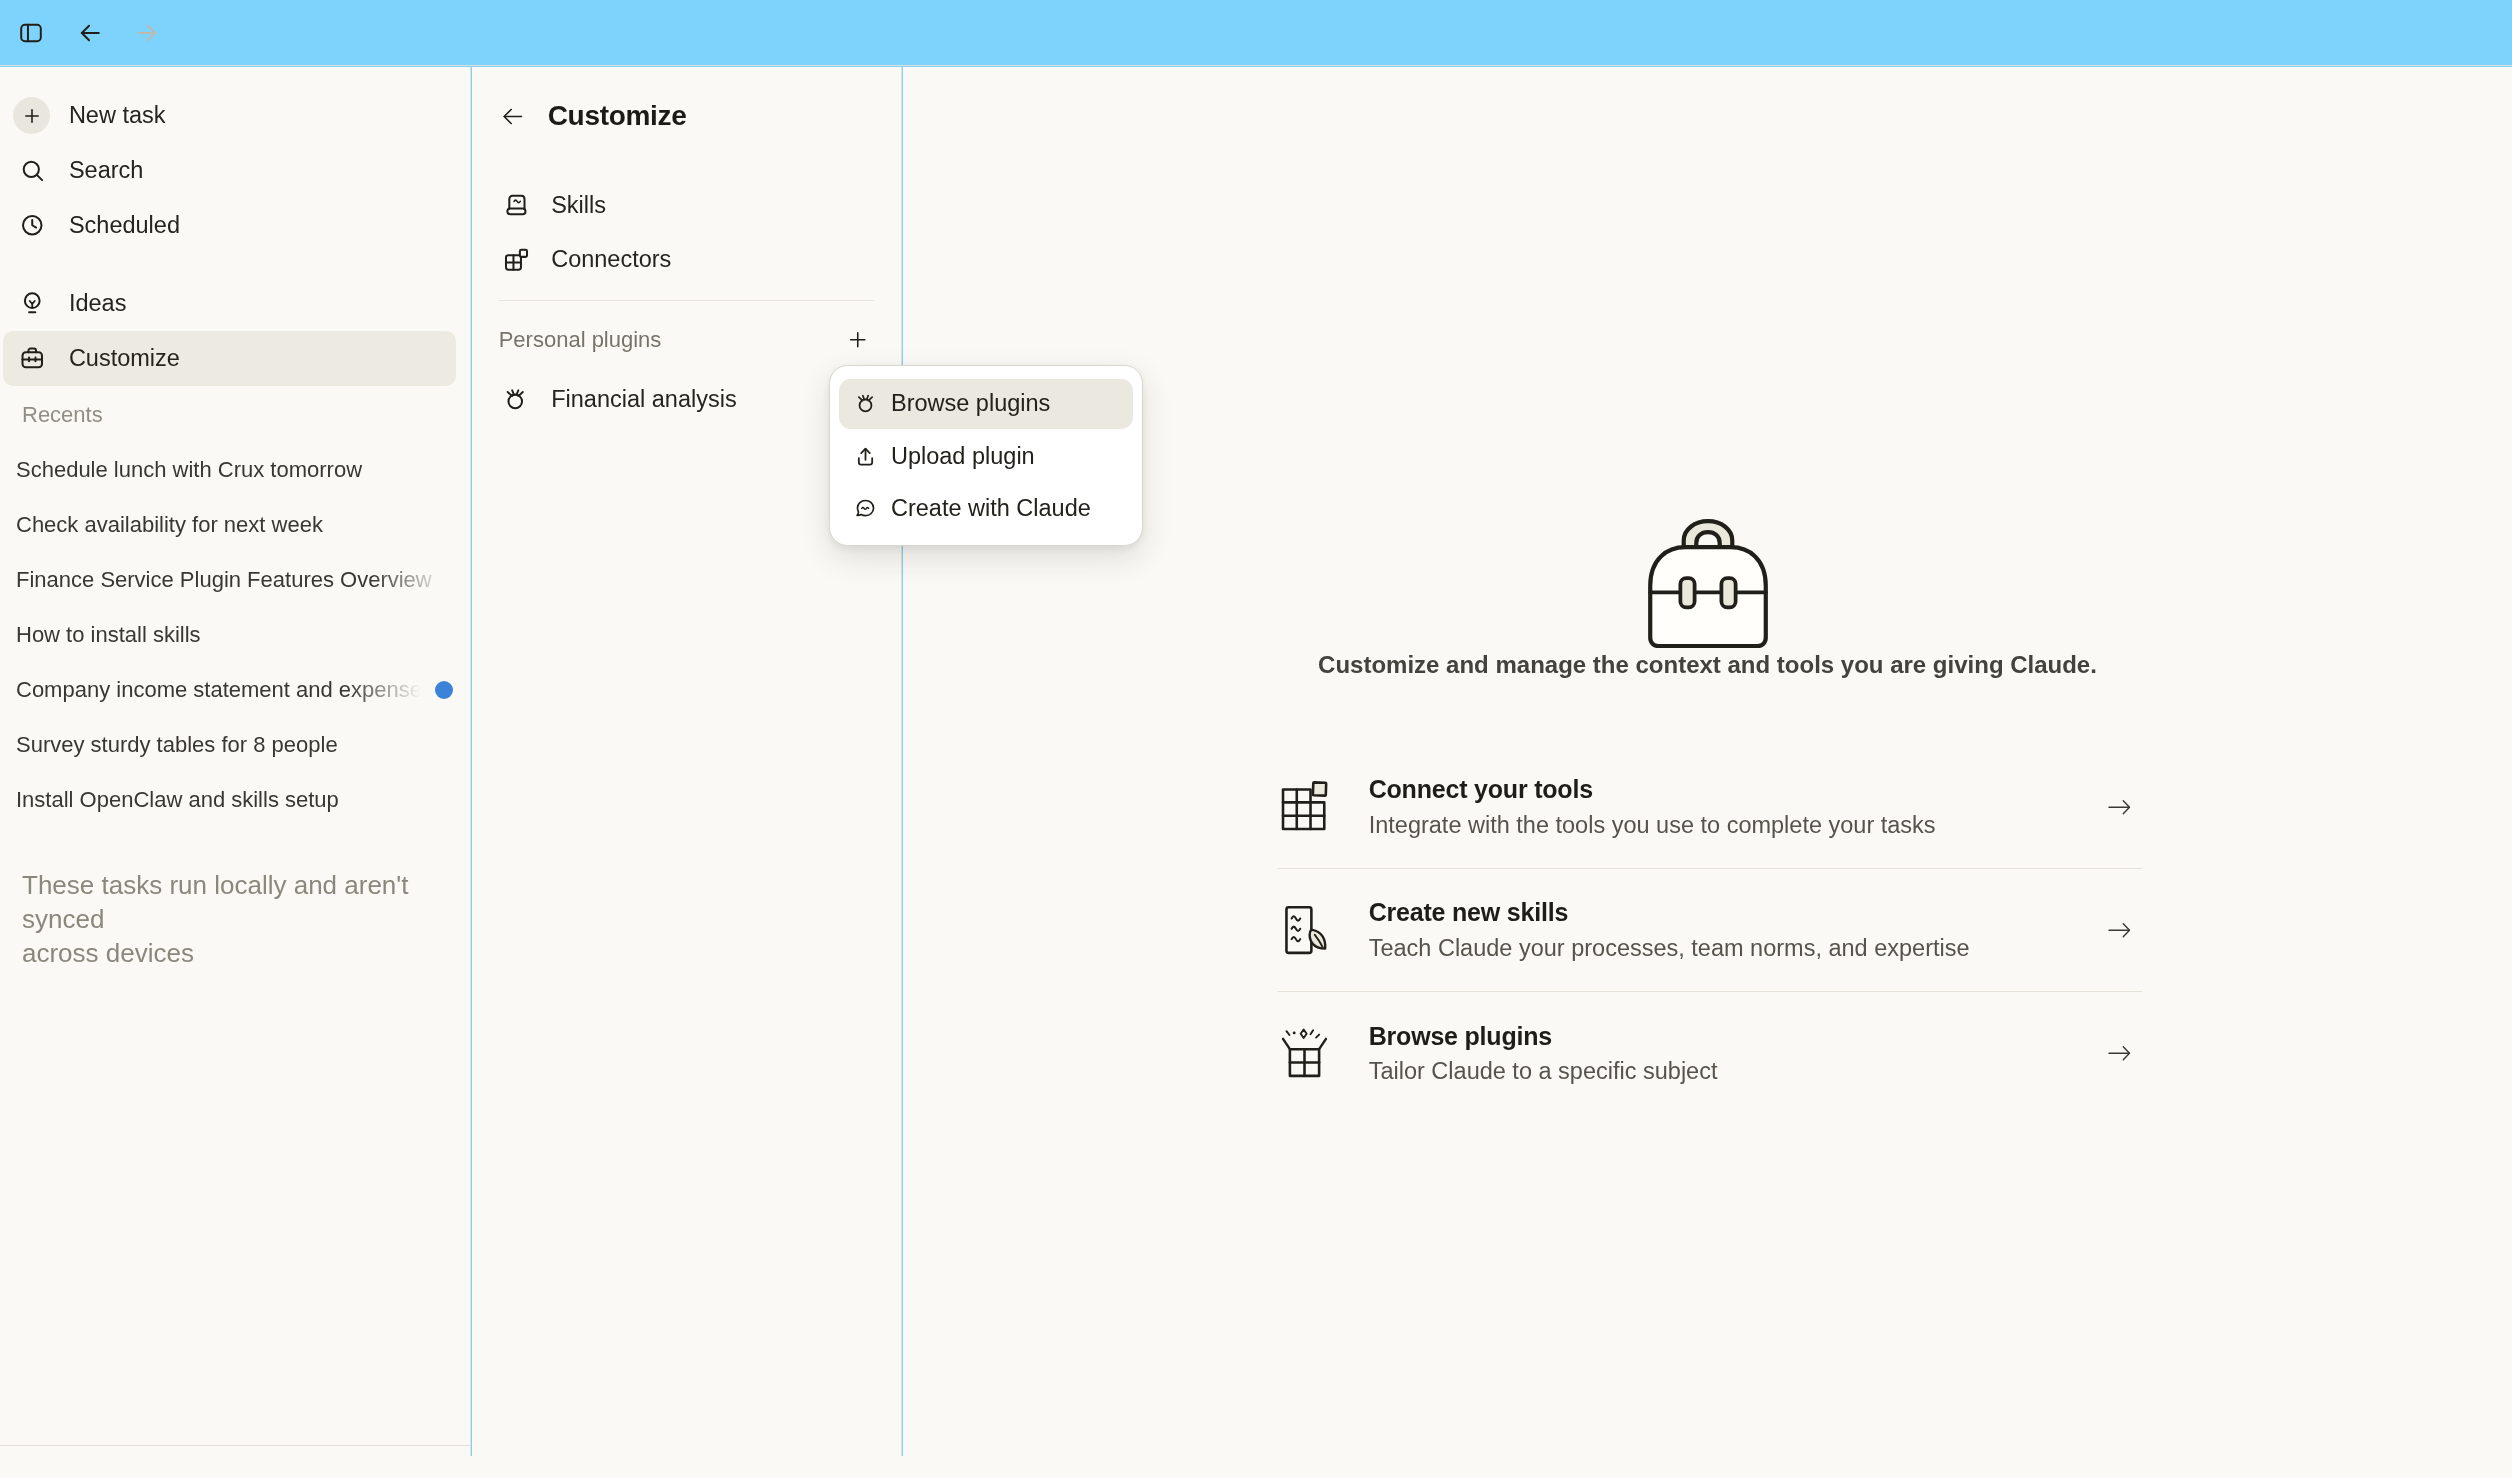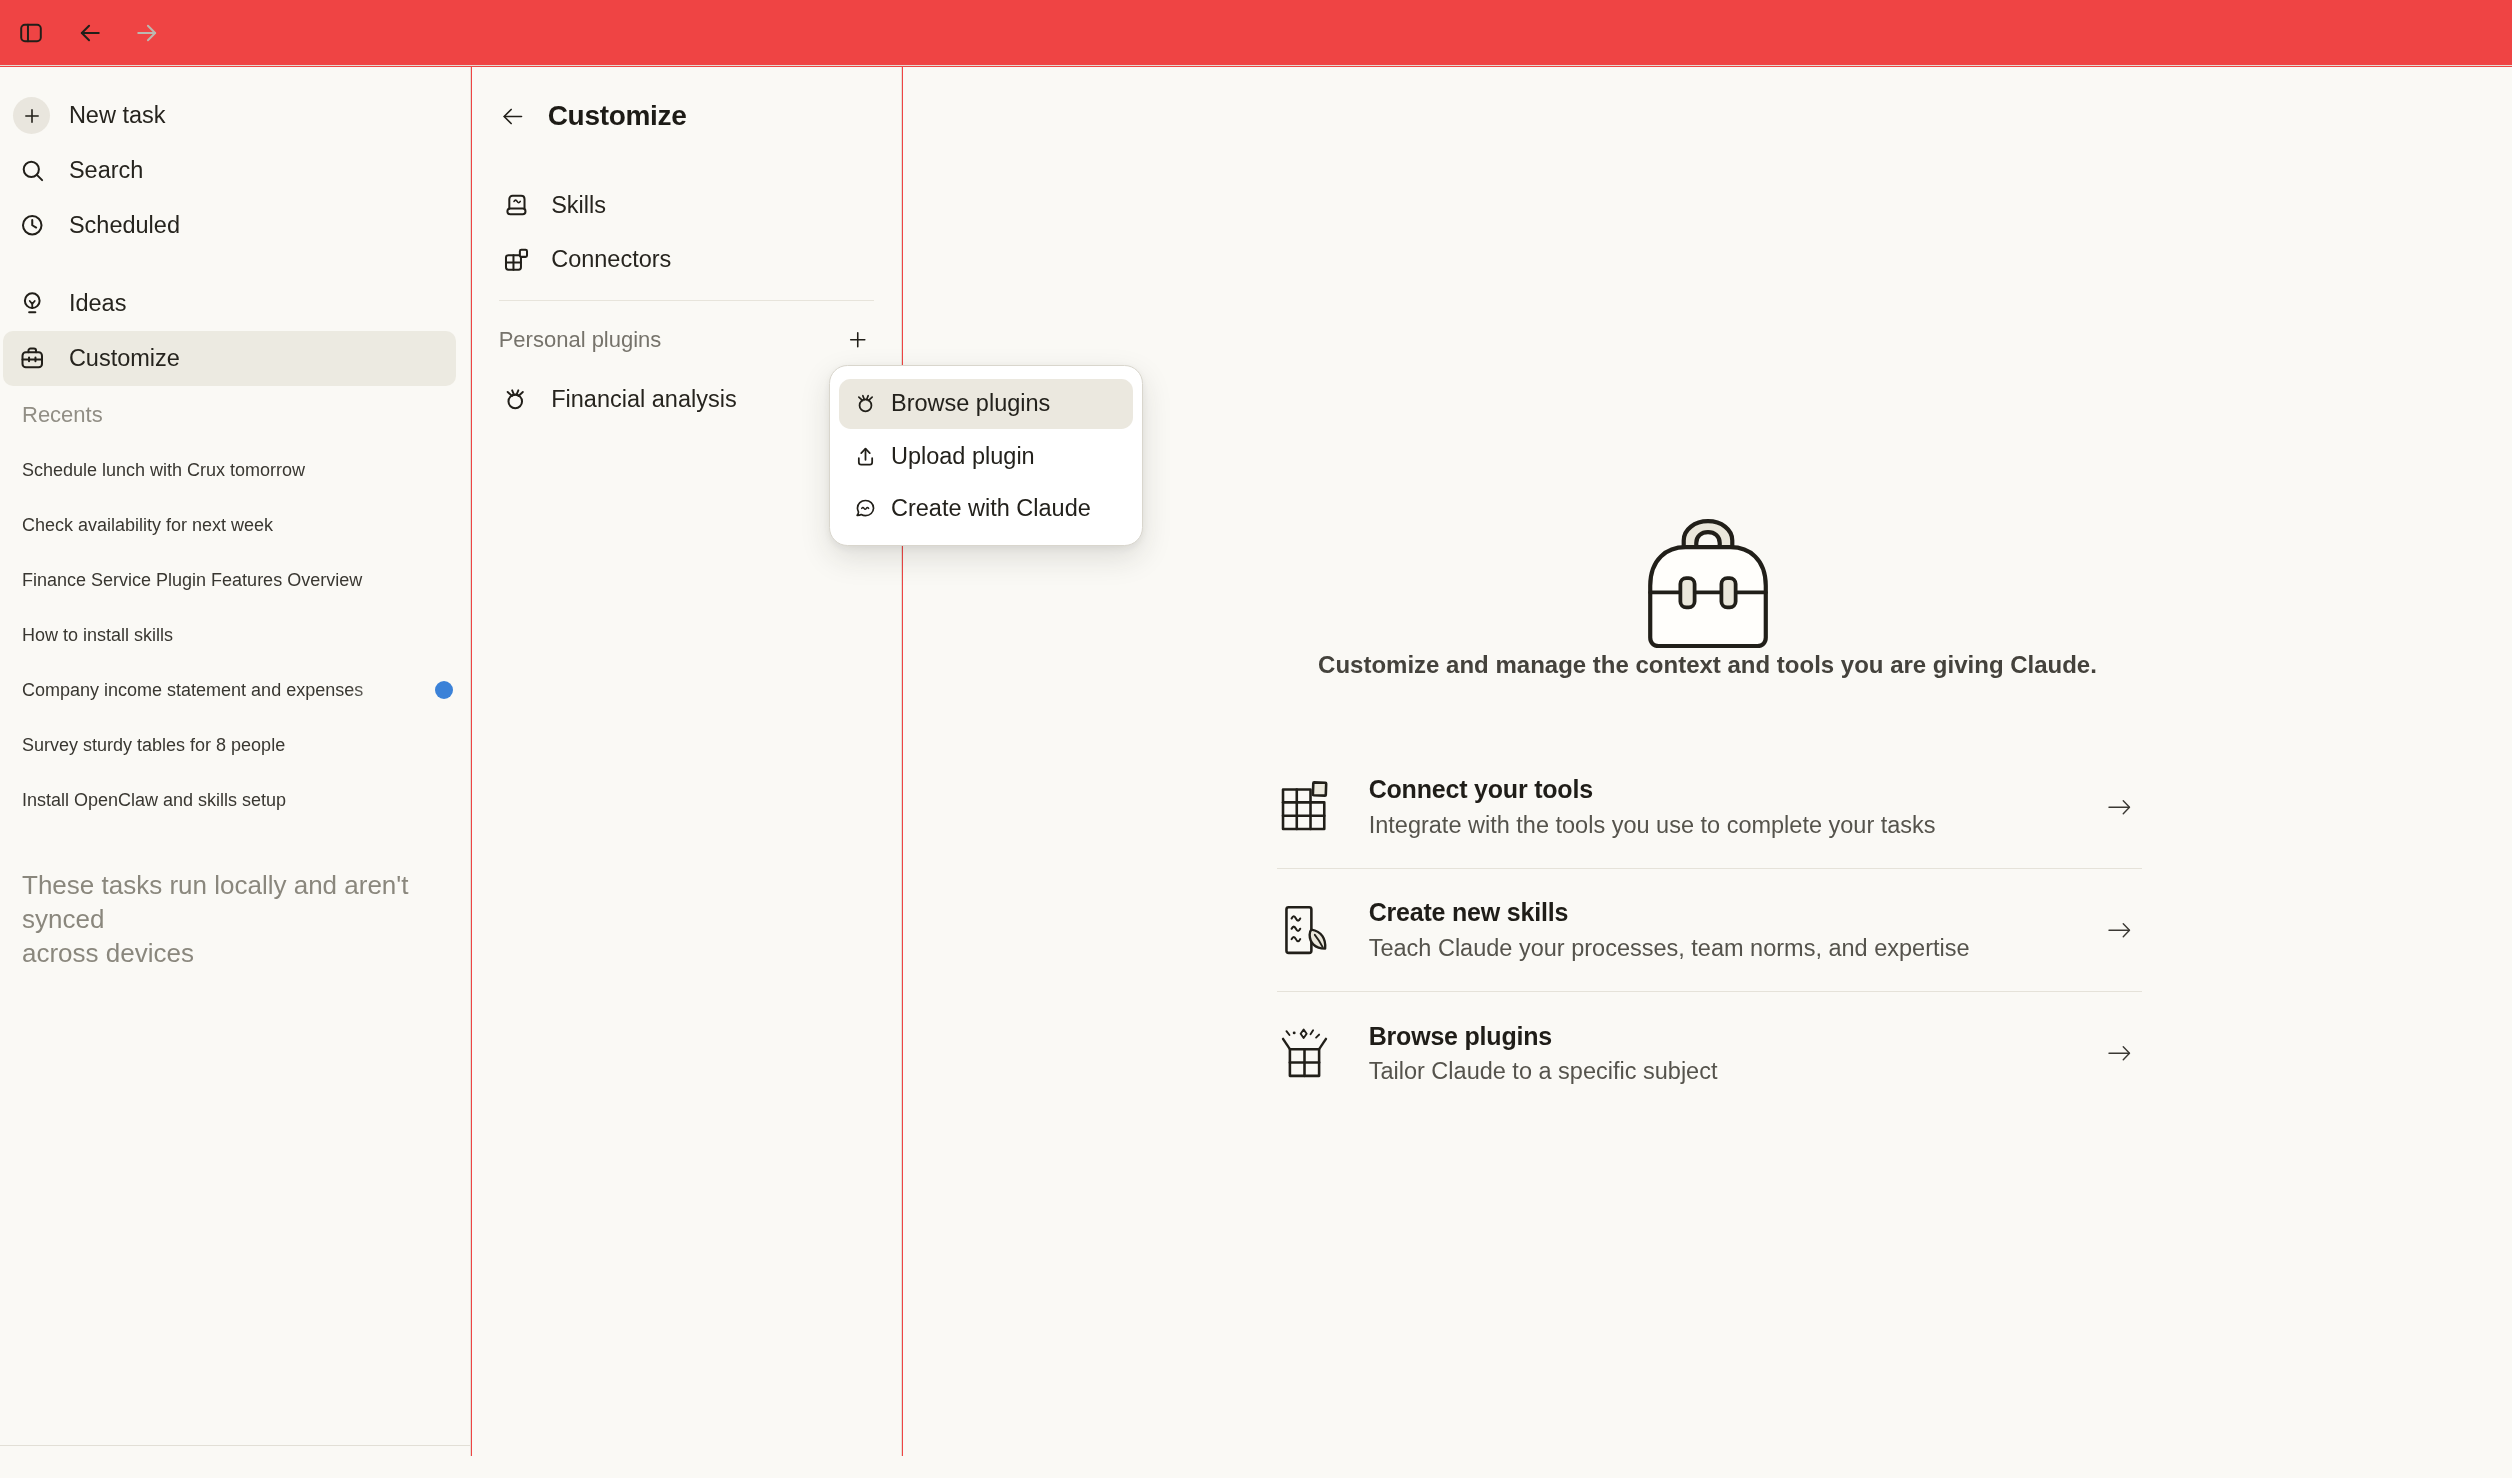--- a/index.html
+++ b/index.html
@@ -6,21 +6,21 @@
   html,body { background:#faf9f5; }
   body {
     font-family: "Liberation Sans", "DejaVu Sans", sans-serif;
     color:#26241e;
     -webkit-font-smoothing: antialiased;
   }
   .window {
     position: relative;
     width: 2512px;
     height: 1456px;
-    background:#ef4444;
+    background:#7dd3fc;
     overflow: hidden;
   }
   svg { display:block; }
 
   
   .topbar {
     position:absolute; top:0; left:0; right:0; height:66px;
     border-bottom:0.8px solid #e2dfd6;
     display:flex; align-items:center;
     padding-left:17px;
@@ -44,21 +44,21 @@
   }
   .nav-row .ic { width:37px; height:37px; display:flex; align-items:center; justify-content:center; flex:none; }
   .nav-row.selected { background:#eceae1; }
   .plus-circle { width:37px; height:37px; border-radius:50%; background:#e9e6de; display:flex; align-items:center; justify-content:center; }
   .nav-spacer { height:22.7px; }
 
   .recents-label { margin:15px 0 12px 22px; font-size:22px; color:#918e85; height:27px; line-height:27px; }
   .recents { list-style:none; margin-top:15px; }
   .recent-row {
     height:55px; display:flex; align-items:center;
-    padding:0 17px 0 22px; font-size:18px; color:#393731;
+    padding:0 17px 0 16px; font-size:22px; color:#393731;
   }
   .recent-label {
     flex:1; white-space:nowrap; overflow:hidden;
     -webkit-mask-image: linear-gradient(to right, #000 calc(100% - 80px), transparent calc(100% - 6.7px));
             mask-image: linear-gradient(to right, #000 calc(100% - 80px), transparent calc(100% - 6.7px));
   }
   .unread-dot { flex:none; width:18.5px; height:18.5px; border-radius:50%; background:#3b82d8; margin-left:6.7px; }
   .sidebar-footer {
     margin:40px 0 0 22px; width:394px;
     font-size:26px; line-height:34px; color:#8a877d;

